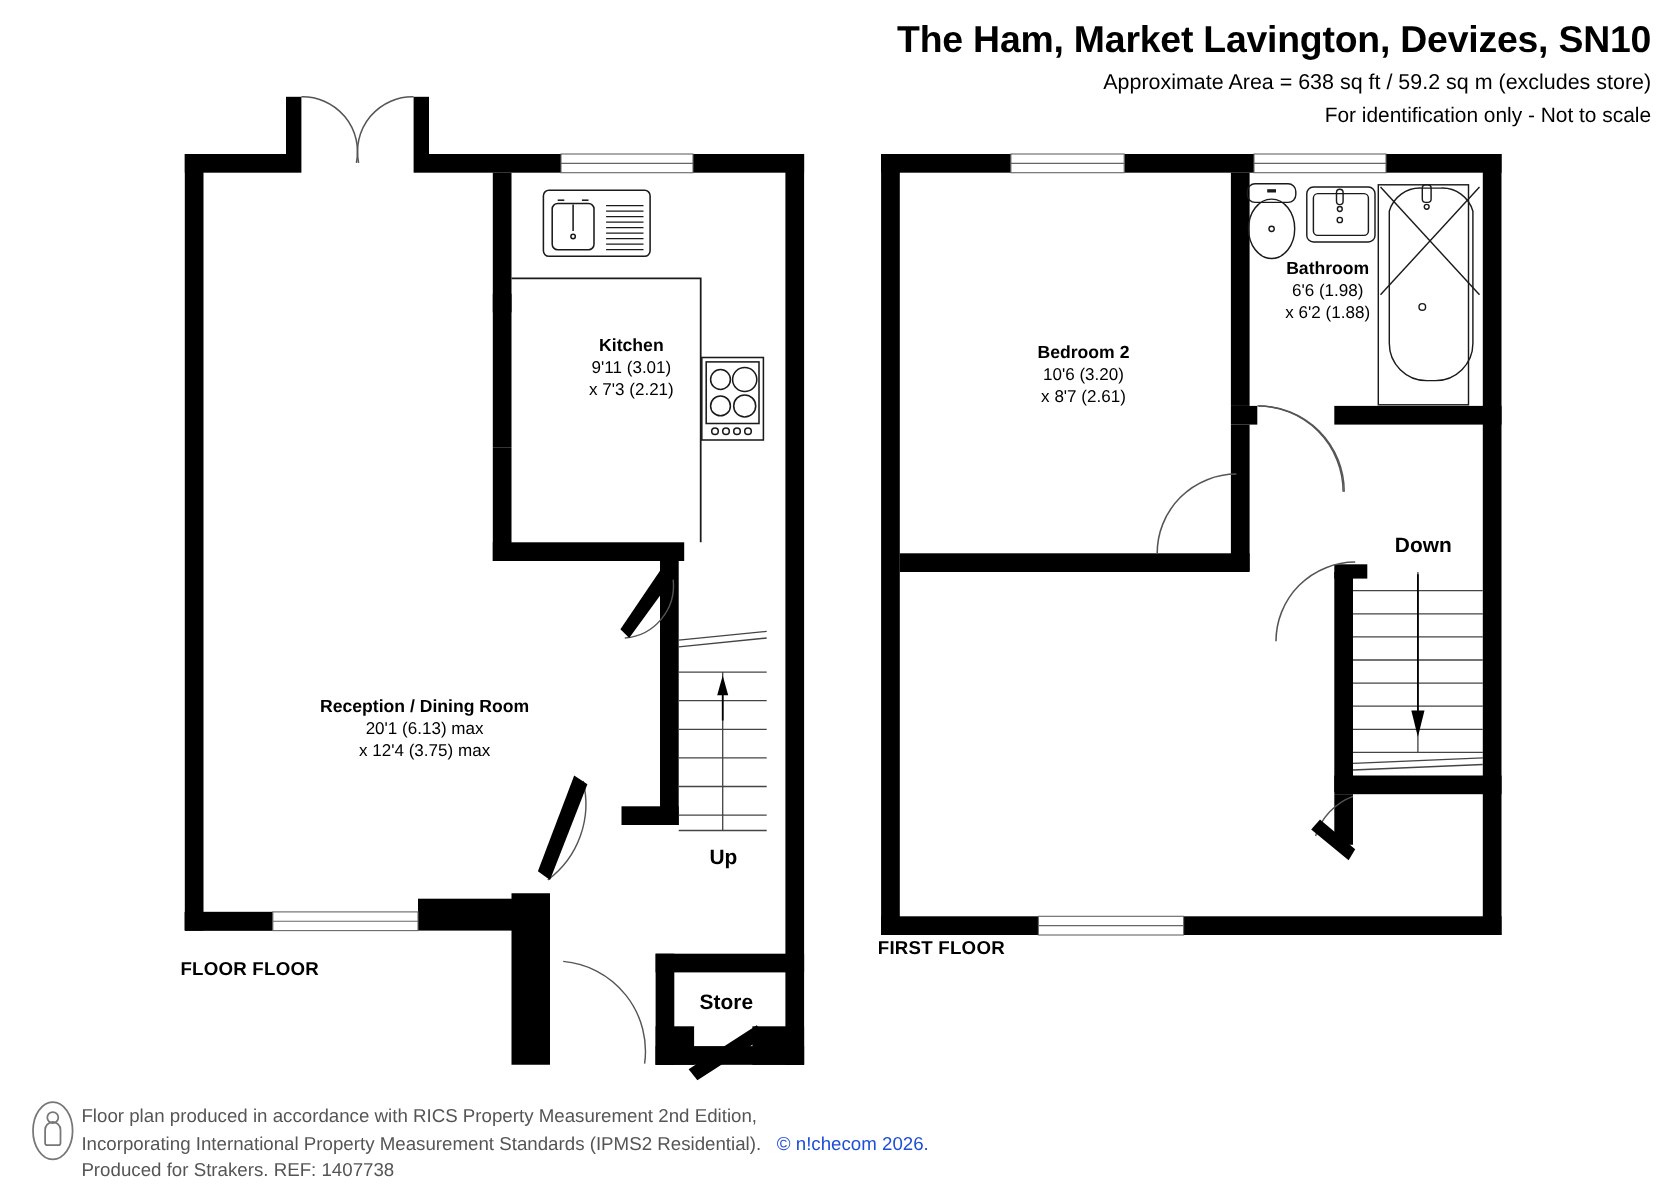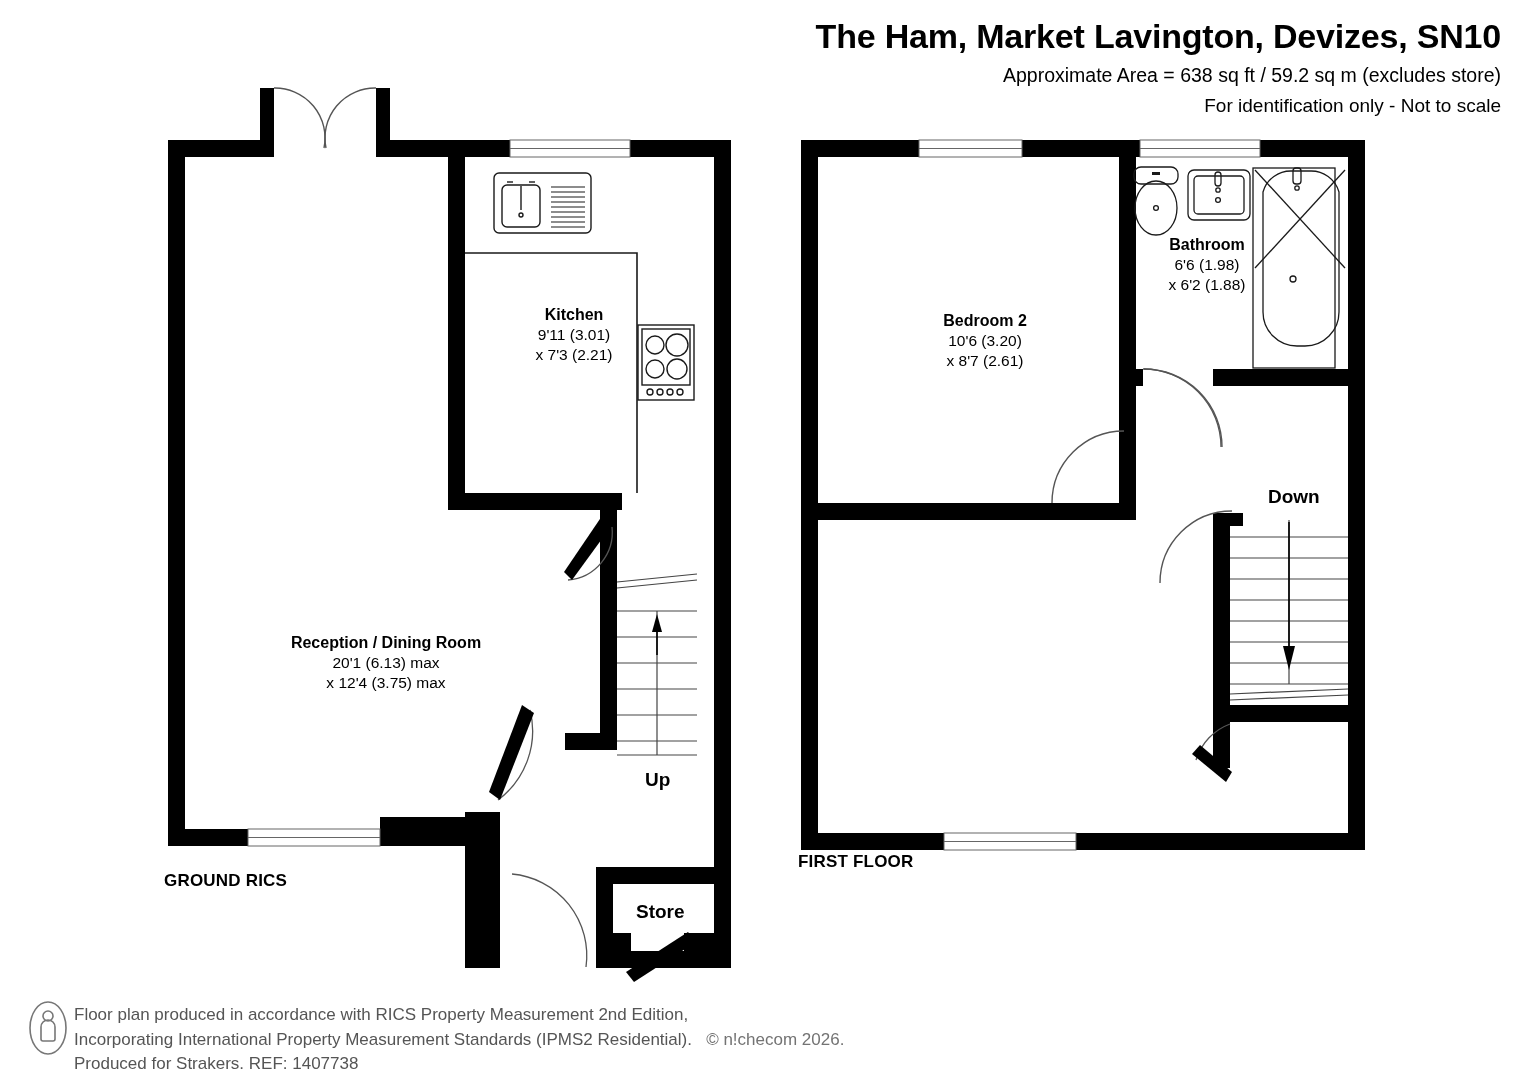--- a/index.html
+++ b/index.html
@@ -92,21 +92,21 @@
     position: absolute;
     left: 74px;
     top: 1003px;
     font-size: 17px;
     line-height: 1.45;
     color: #ururu;
     color: #555555;
     white-space: nowrap;
   }
   .footer .line { display: block; }
-  .footer .copy { color: #737373; }
+  .footer .copy { color: #1d4ed8; }
   #footer-logo {
     position: absolute;
     left: 28px;
     top: 1000px;
     width: 40px;
     height: 56px;
   }
 </style>
 </head>
 <body>
@@ -403,21 +403,21 @@
   <div class="roomlabel" id="label-bedroom2" style="left:900px; top:311px; width:170px;">
     <span class="rname">Bedroom 2</span>
     <span class="rdim">10'6 (3.20)</span>
     <span class="rdim">x 8'7 (2.61)</span>
   </div>
 
 
   <div class="smalllabel" id="label-up" style="left:645px; top:769px;">Up</div>
   <div class="smalllabel" id="label-down" style="left:1268px; top:486px;">Down</div>
 
-  <div class="floorlabel" id="ground-floor-label">GROUND RICS</div>
+  <div class="floorlabel" id="ground-floor-label">FLOOR FLOOR</div>
   <div class="floorlabel" id="first-floor-label">FIRST FLOOR</div>
 
   <svg id="footer-logo" viewBox="0 0 40 56">
     <ellipse cx="20" cy="28" rx="18" ry="26" fill="none" stroke="#777777" stroke-width="1.6"></ellipse>
     <circle cx="20" cy="16" r="5" fill="none" stroke="#777777" stroke-width="1.6"></circle>
     <path d="M13 27 a7 7 0 0 1 14 0 v12 a2 2 0 0 1 -2 2 h-10 a2 2 0 0 1 -2 -2 z" fill="none" stroke="#777777" stroke-width="1.6"></path>
   </svg>
 
   <div class="footer">
     <span class="line">Floor plan produced in accordance with RICS Property Measurement 2nd Edition,</span>

